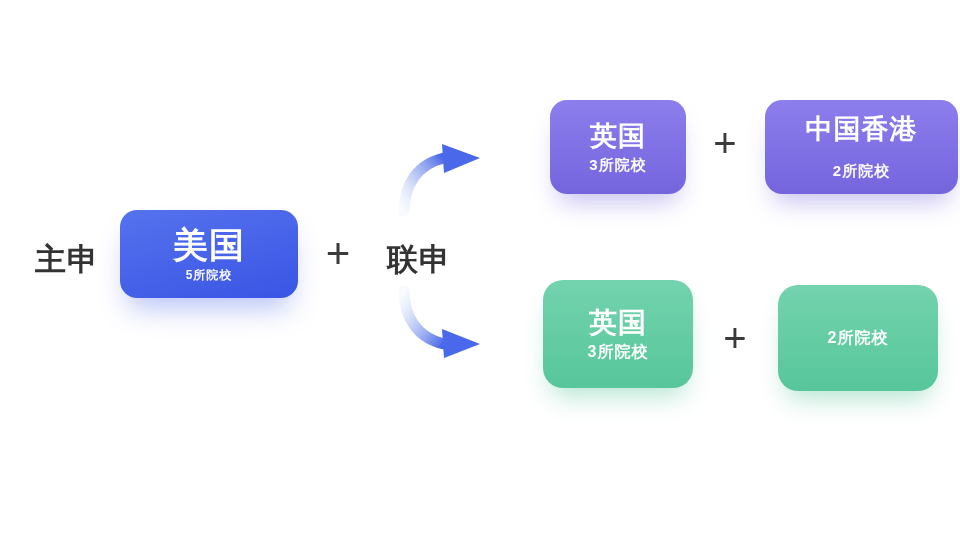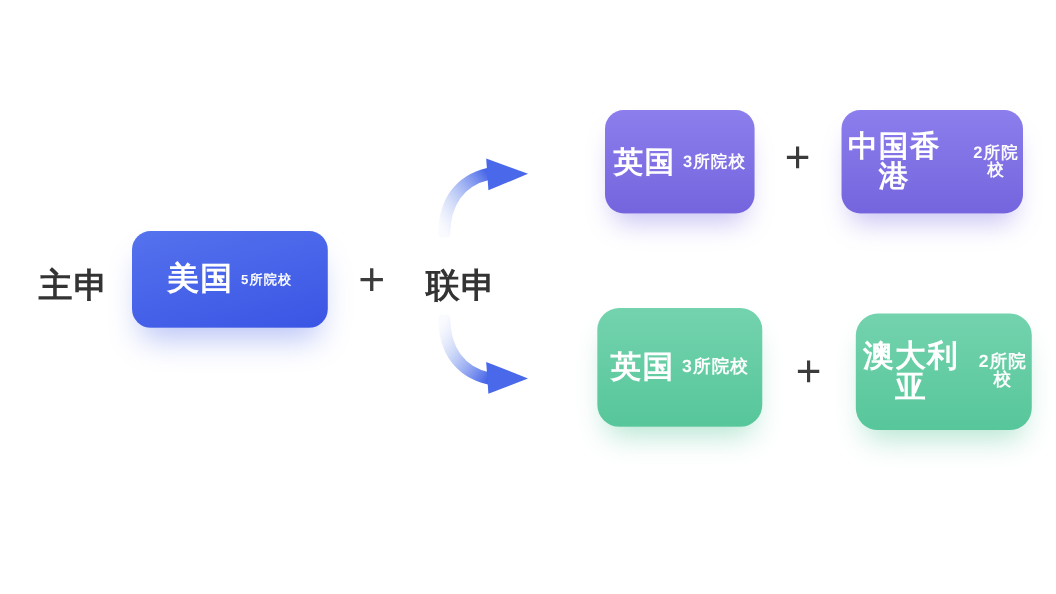--- a/index.html
+++ b/index.html
@@ -27,21 +27,21 @@
     font-weight:500;
     color:#3b3b3b;
     line-height:1;
     width:44px;
     text-align:center;
   }
   .card{
     position:absolute;
     border-radius:17px;
     display:flex;
-    flex-direction:row;
+    flex-direction:column;
     align-items:center;
     justify-content:center;
     gap:7px;
     color:#ffffff;
     text-align:center;
   }
   .card .country{
     font-weight:700;
     letter-spacing:1px;
     line-height:1;
@@ -51,29 +51,29 @@
     letter-spacing:1px;
     line-height:1;
     opacity:.97;
   }
   
   .card-main{
     left:120px;top:210px;width:178px;height:88px;
     background:linear-gradient(165deg,#5572EE 0%,#3A55E4 100%);
     box-shadow:0 18px 28px -8px rgba(78,104,232,0.40);
   }
-  .card-main .country{font-size:29px;}
+  .card-main .country{font-size:35px;}
   .card-main .schools{font-size:12px;}
   
   .card-purple{
     background:linear-gradient(180deg,#8C7EEC 0%,#7465DE 100%);
     box-shadow:0 16px 24px -8px rgba(118,102,224,0.40);
   }
   .card-p1{left:550px;top:100px;width:136px;height:94px;}
-  .card-p2{left:765px;top:100px;width:165px;height:94px;gap:20px;}
+  .card-p2{left:765px;top:100px;width:193px;height:94px;gap:20px;}
   .card-purple .country{font-size:27px;}
   .card-purple .schools{font-size:15px;}
   
   .card-green{
     background:linear-gradient(180deg,#73D3AE 0%,#57C69A 100%);
     box-shadow:0 16px 26px -8px rgba(90,198,156,0.45);
     border-radius:20px;
   }
   .card-g1{left:543px;top:280px;width:150px;height:108px;}
   .card-g2{left:778px;top:285px;width:160px;height:106px;}
@@ -144,17 +144,16 @@
   </div>
 
   <div class="card card-green card-g1">
     <div class="country">英国</div>
     <div class="schools">3所院校</div>
   </div>
 
   <div class="plus plus-bottom">+</div>
 
   <div class="card card-green card-g2">
-    <div class="country">澳大利亚</div>
     <div class="schools">2所院校</div>
   </div>
 
 </div>
 
 </body></html>

